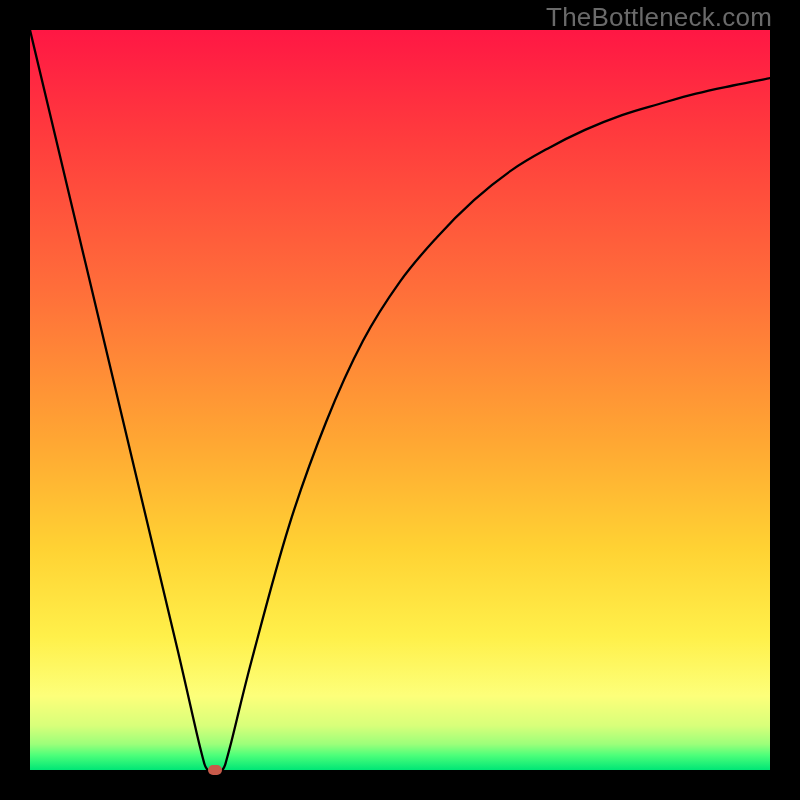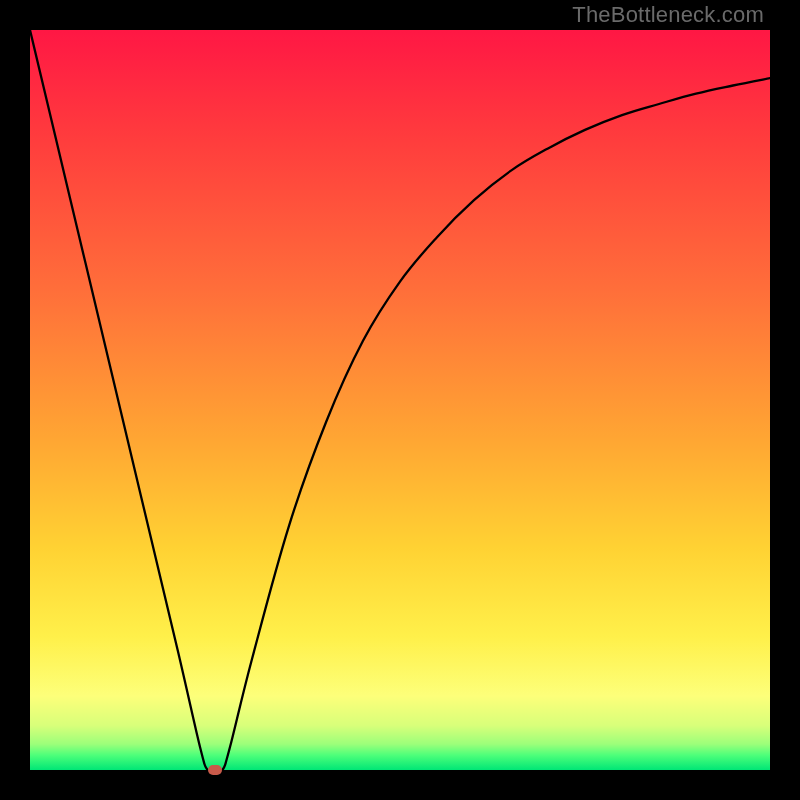--- a/index.html
+++ b/index.html
@@ -13,23 +13,23 @@
   }
   .outer {
     width: 800px;
     height: 800px;
     background: #000;
     position: relative;
   }
   .watermark {
     position: absolute;
     top: 2px;
-    right: 36px;
+    right: 28px;
     color: #6a6a6a;
-    font-size: 22px;
+    font-size: 26px;
     font-weight: 500;
     letter-spacing: 0.2px;
   }
   .plot-area {
     position: absolute;
     left: 30px;
     top: 30px;
     width: 740px;
     height: 740px;
   }

